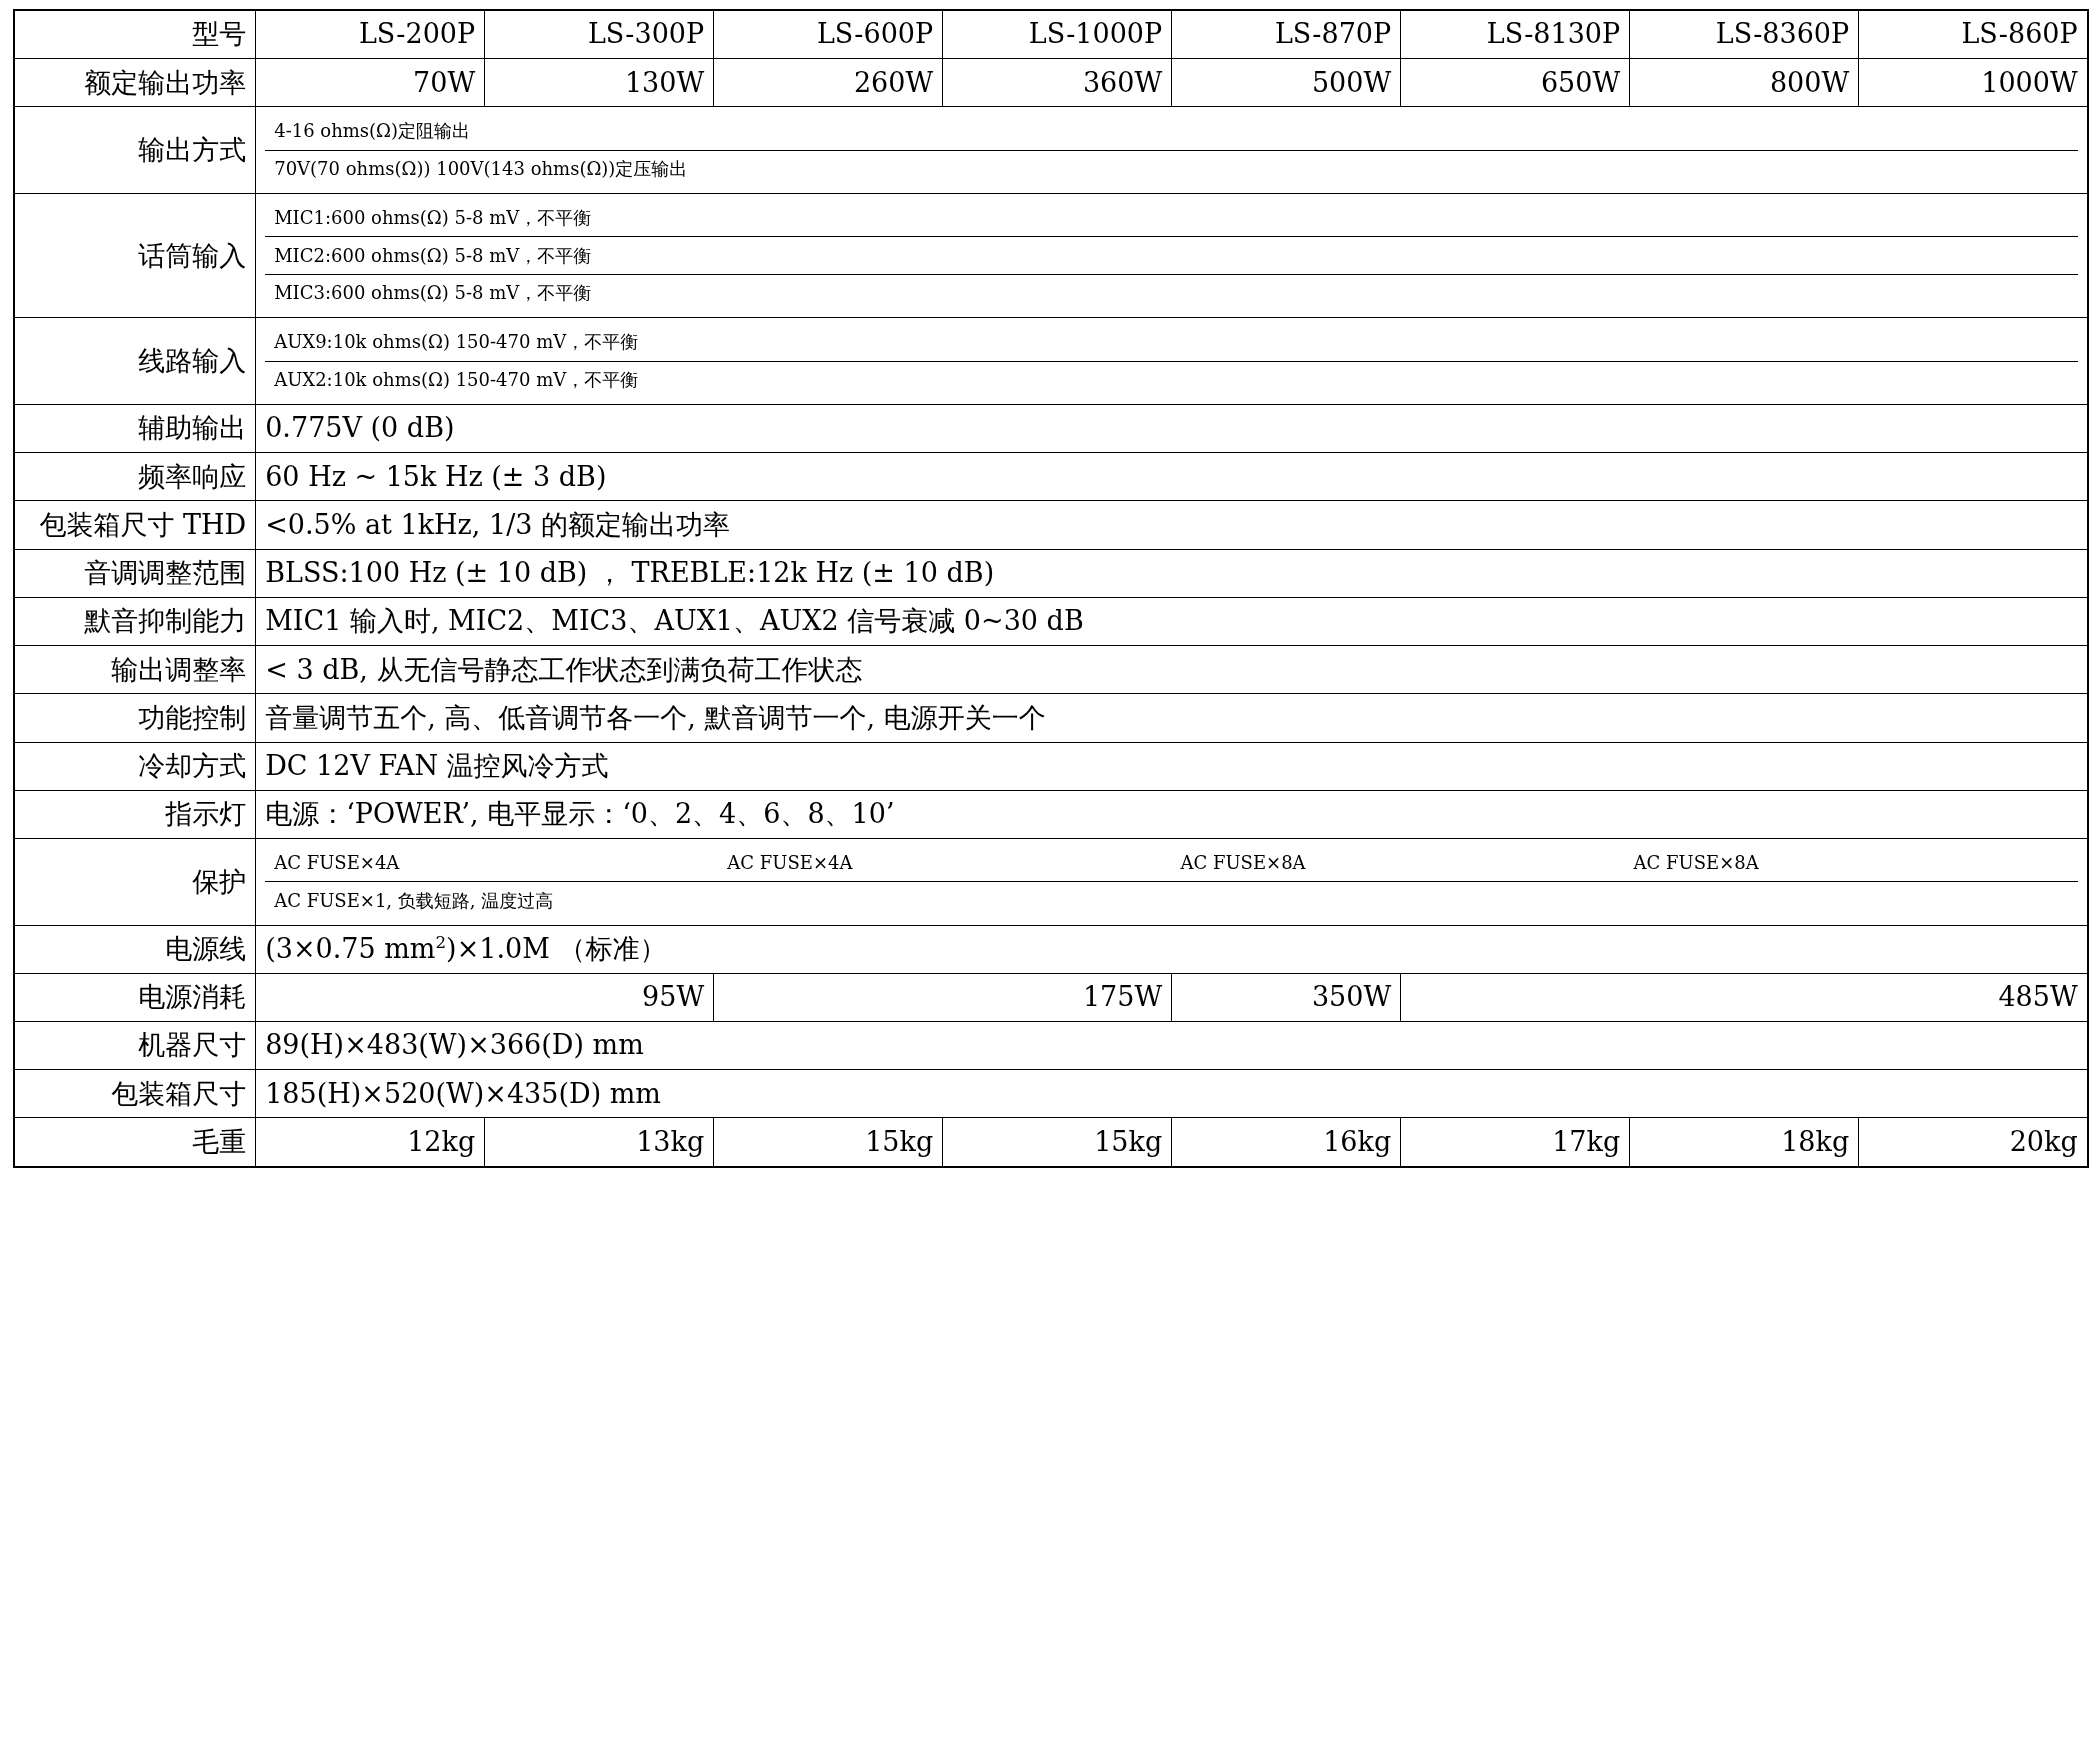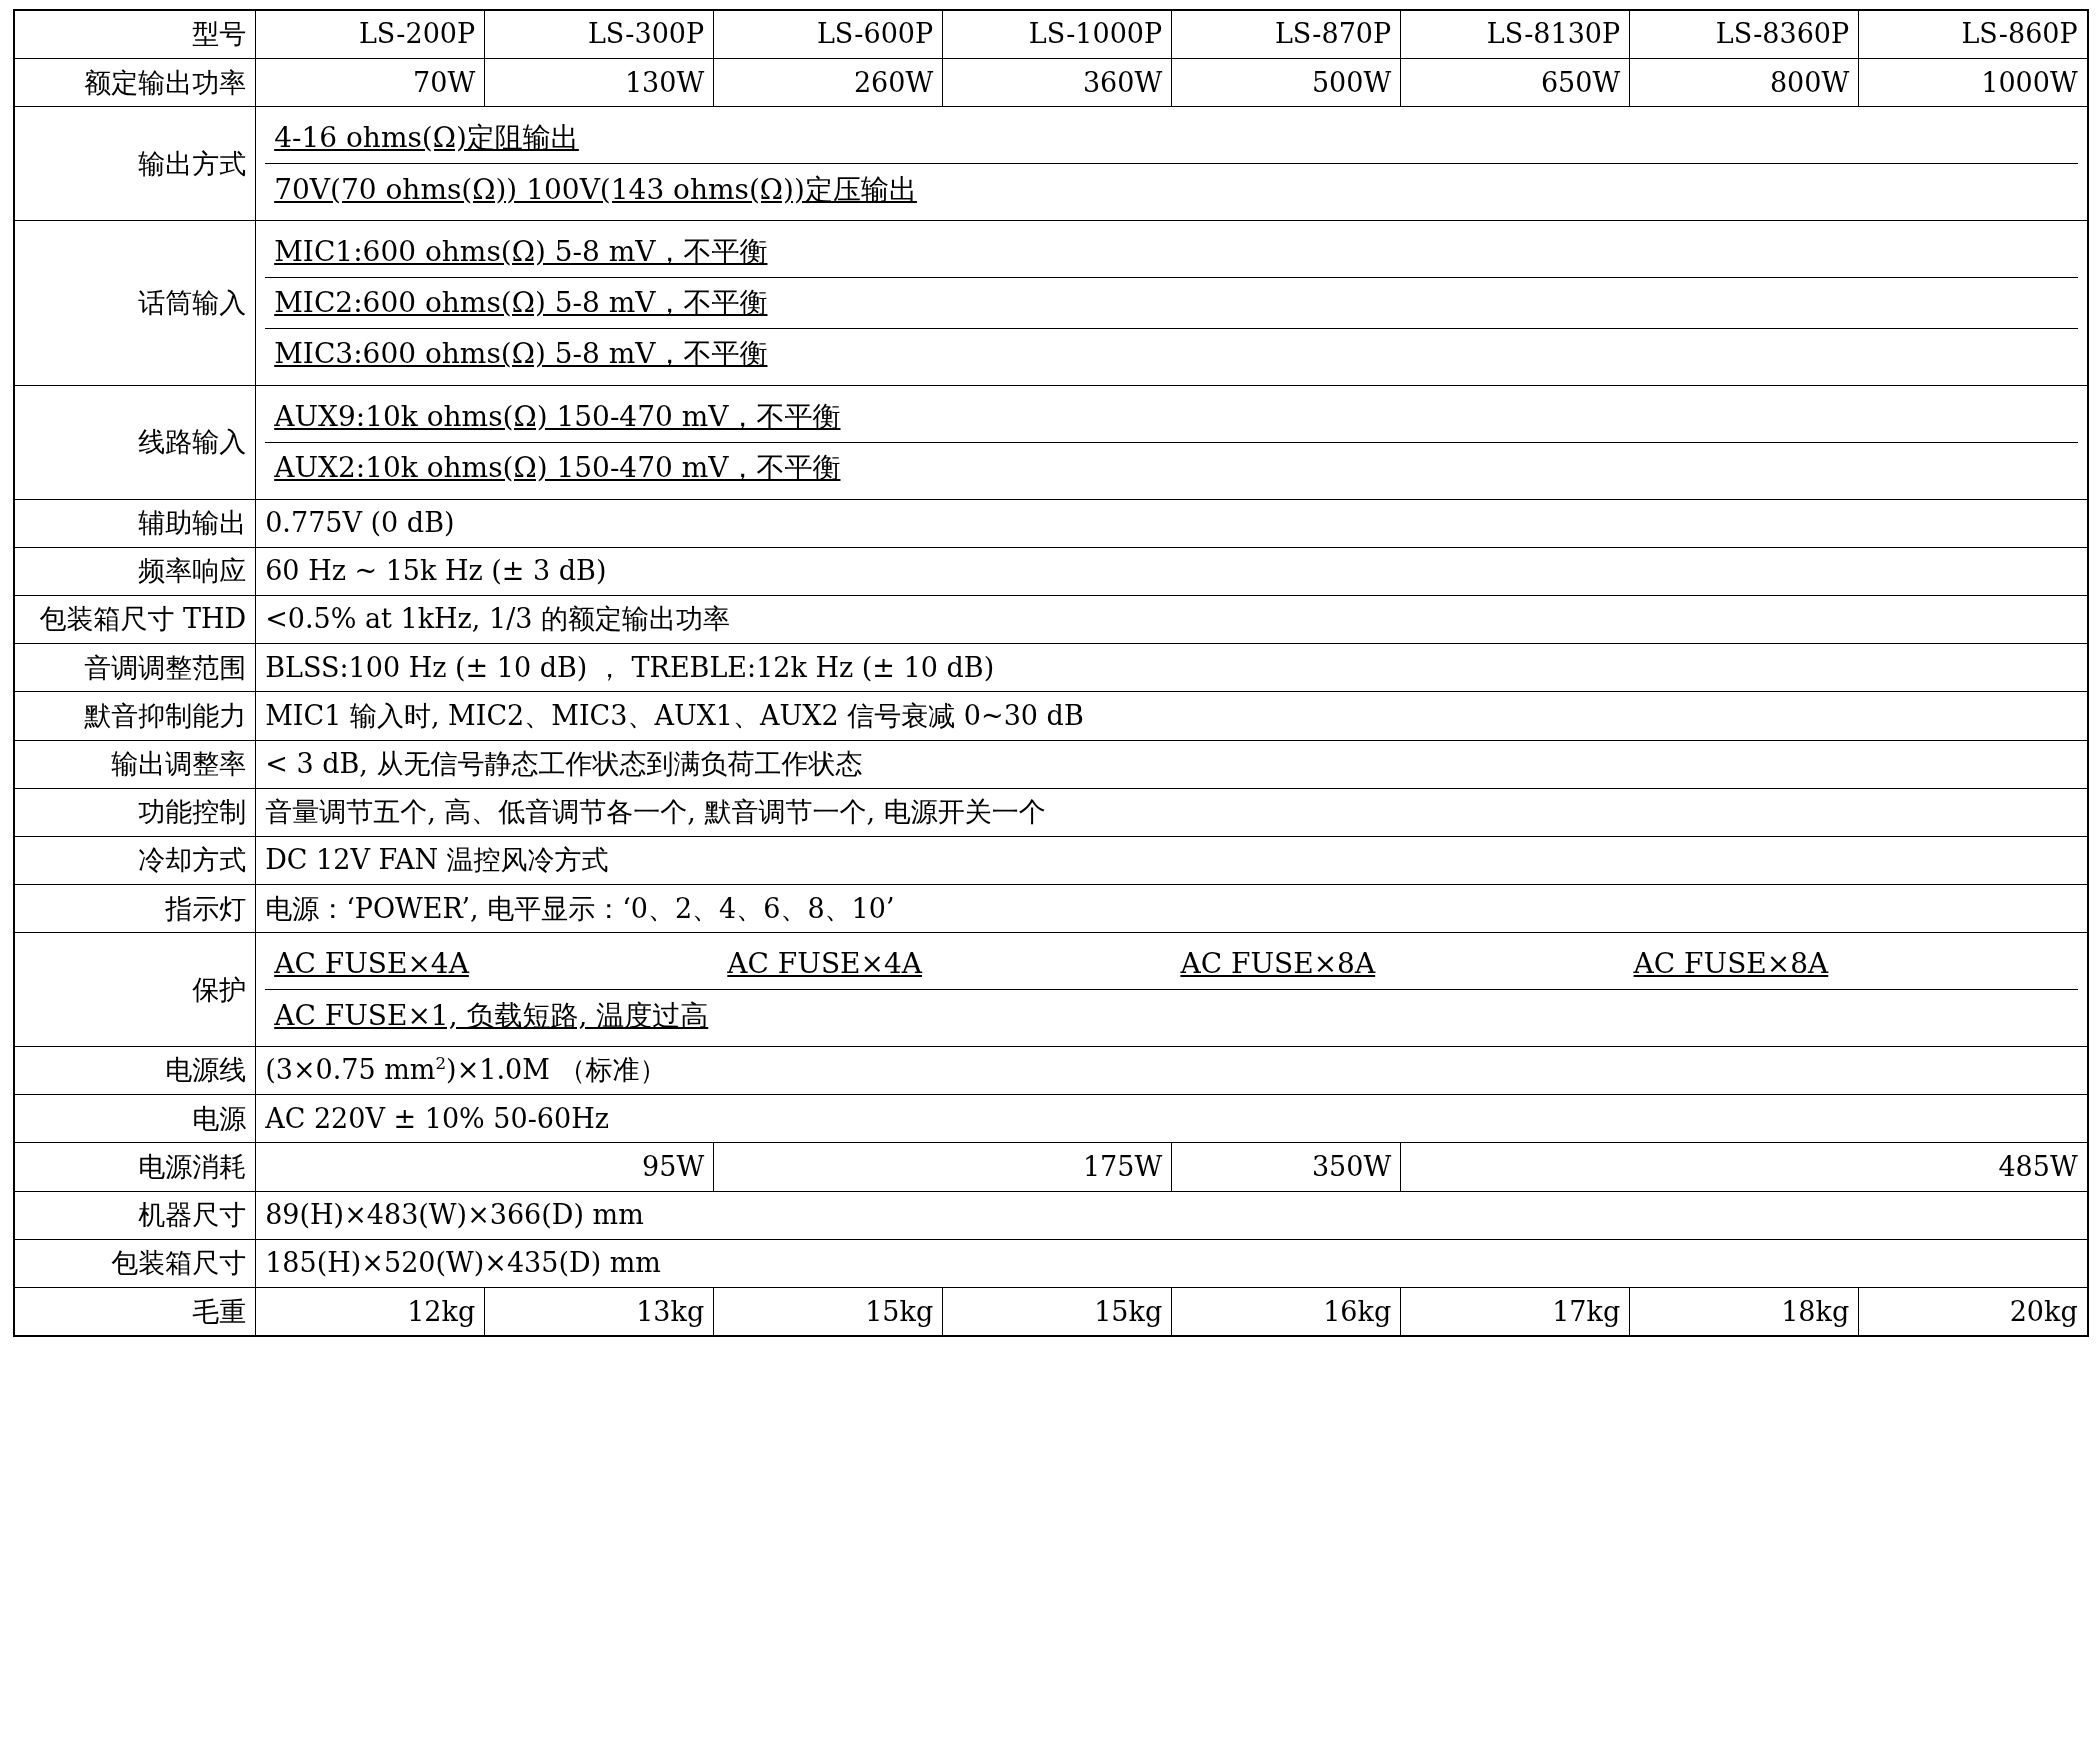--- a/index.html
+++ b/index.html
@@ -41,23 +41,22 @@
   
   table.inner {
     border-collapse: collapse;
     table-layout: fixed;
     width: 100%;
   }
   table.inner td {
     border: 0;
     border-bottom: 1.8px solid #000;
     padding: 6.3px 9px;
-    font-size: 28px;
+    font-size: 18px;
     white-space: nowrap;
-    text-decoration: underline;
   }
   table.inner tr:last-child td { border-bottom: 0; }
   td.nest { padding: 0; }
   .vsplit-cell { border-right: 1.8px solid #000; }
   sup { font-size: 0.62em; vertical-align: super; }
 </style>
 </head>
 <body>
 
 <div class="page">
@@ -213,24 +212,20 @@
         </tbody>
             </table>
       </td>
     </tr>
 
     <tr>
       <td class="label">电源线</td>
       <td class="lft" colspan="8"><span>(3×0.75 mm</span><sup>2</sup><span>)×1.0M  （标准）</span></td>
     </tr>
 
-    <tr>
-      <td class="label">电源</td>
-      <td class="lft" colspan="8">AC 220V ± 10% 50-60Hz</td>
-    </tr>
 
     <tr>
       <td class="label">电源消耗</td>
       <td class="ctr" colspan="2">95W</td>
       <td class="ctr" colspan="2">175W</td>
       <td class="ctr" colspan="1">350W</td>
       <td class="ctr" colspan="3">485W</td>
     </tr>
 
     <tr>

